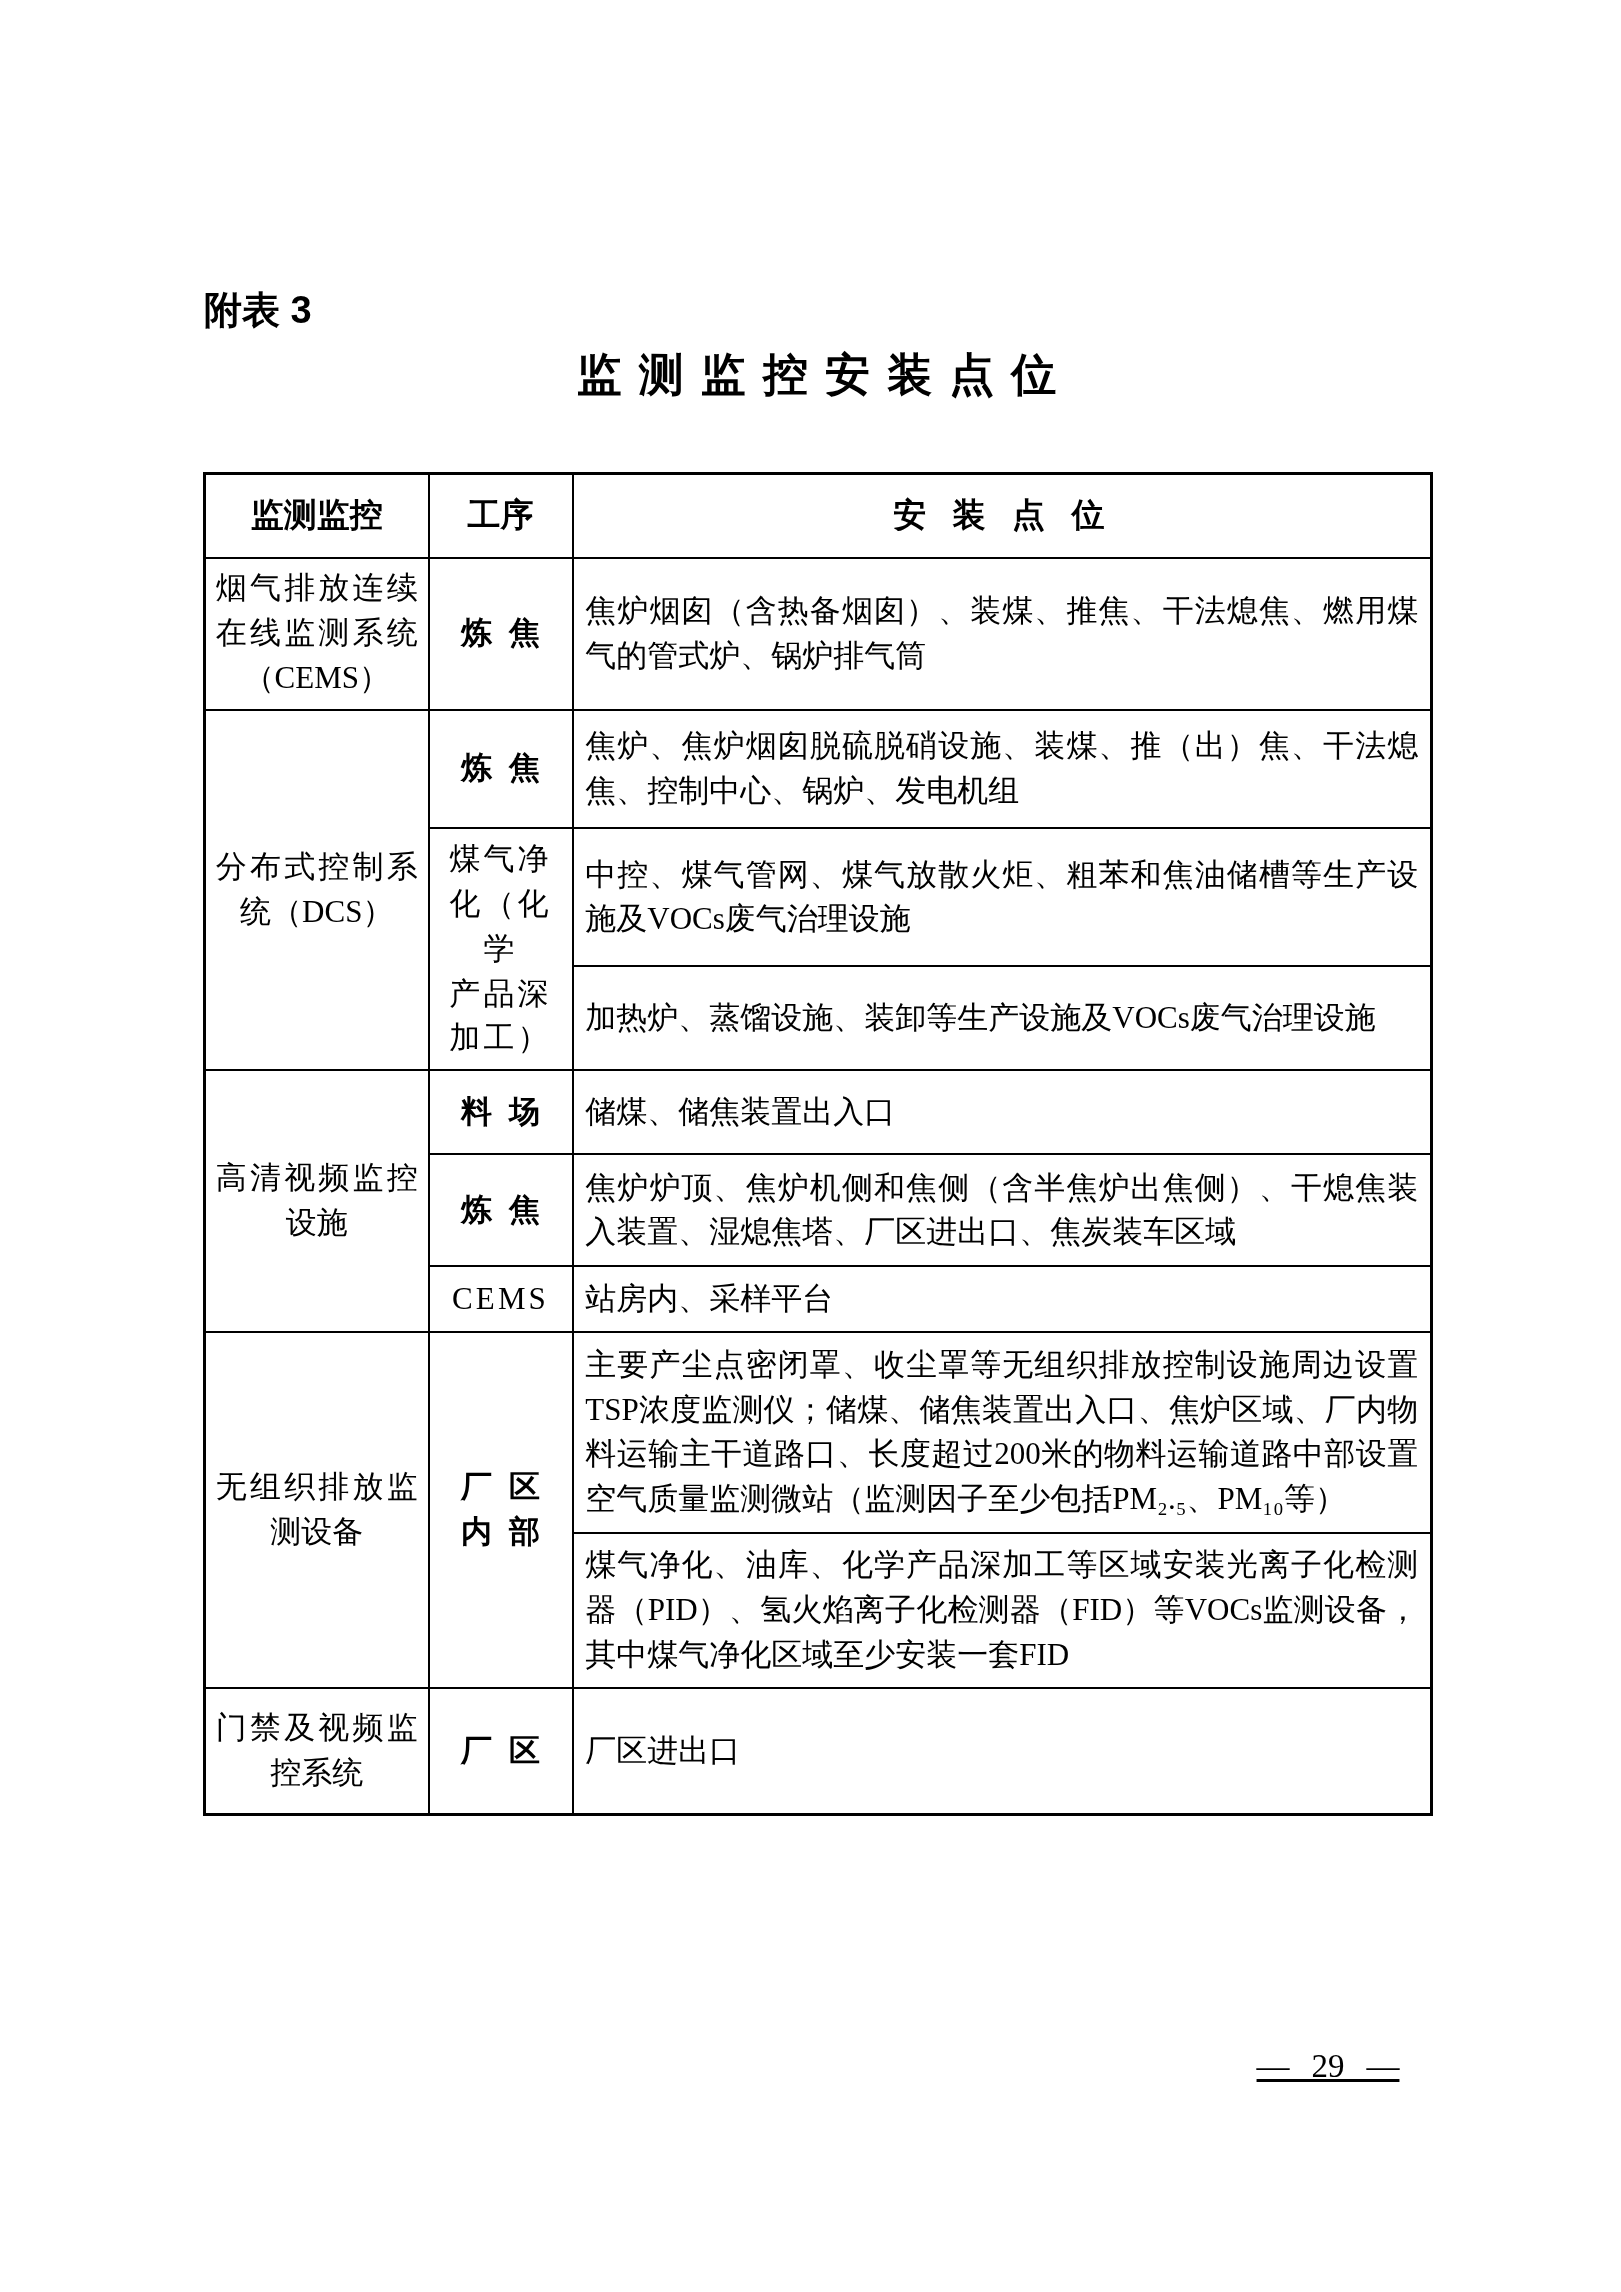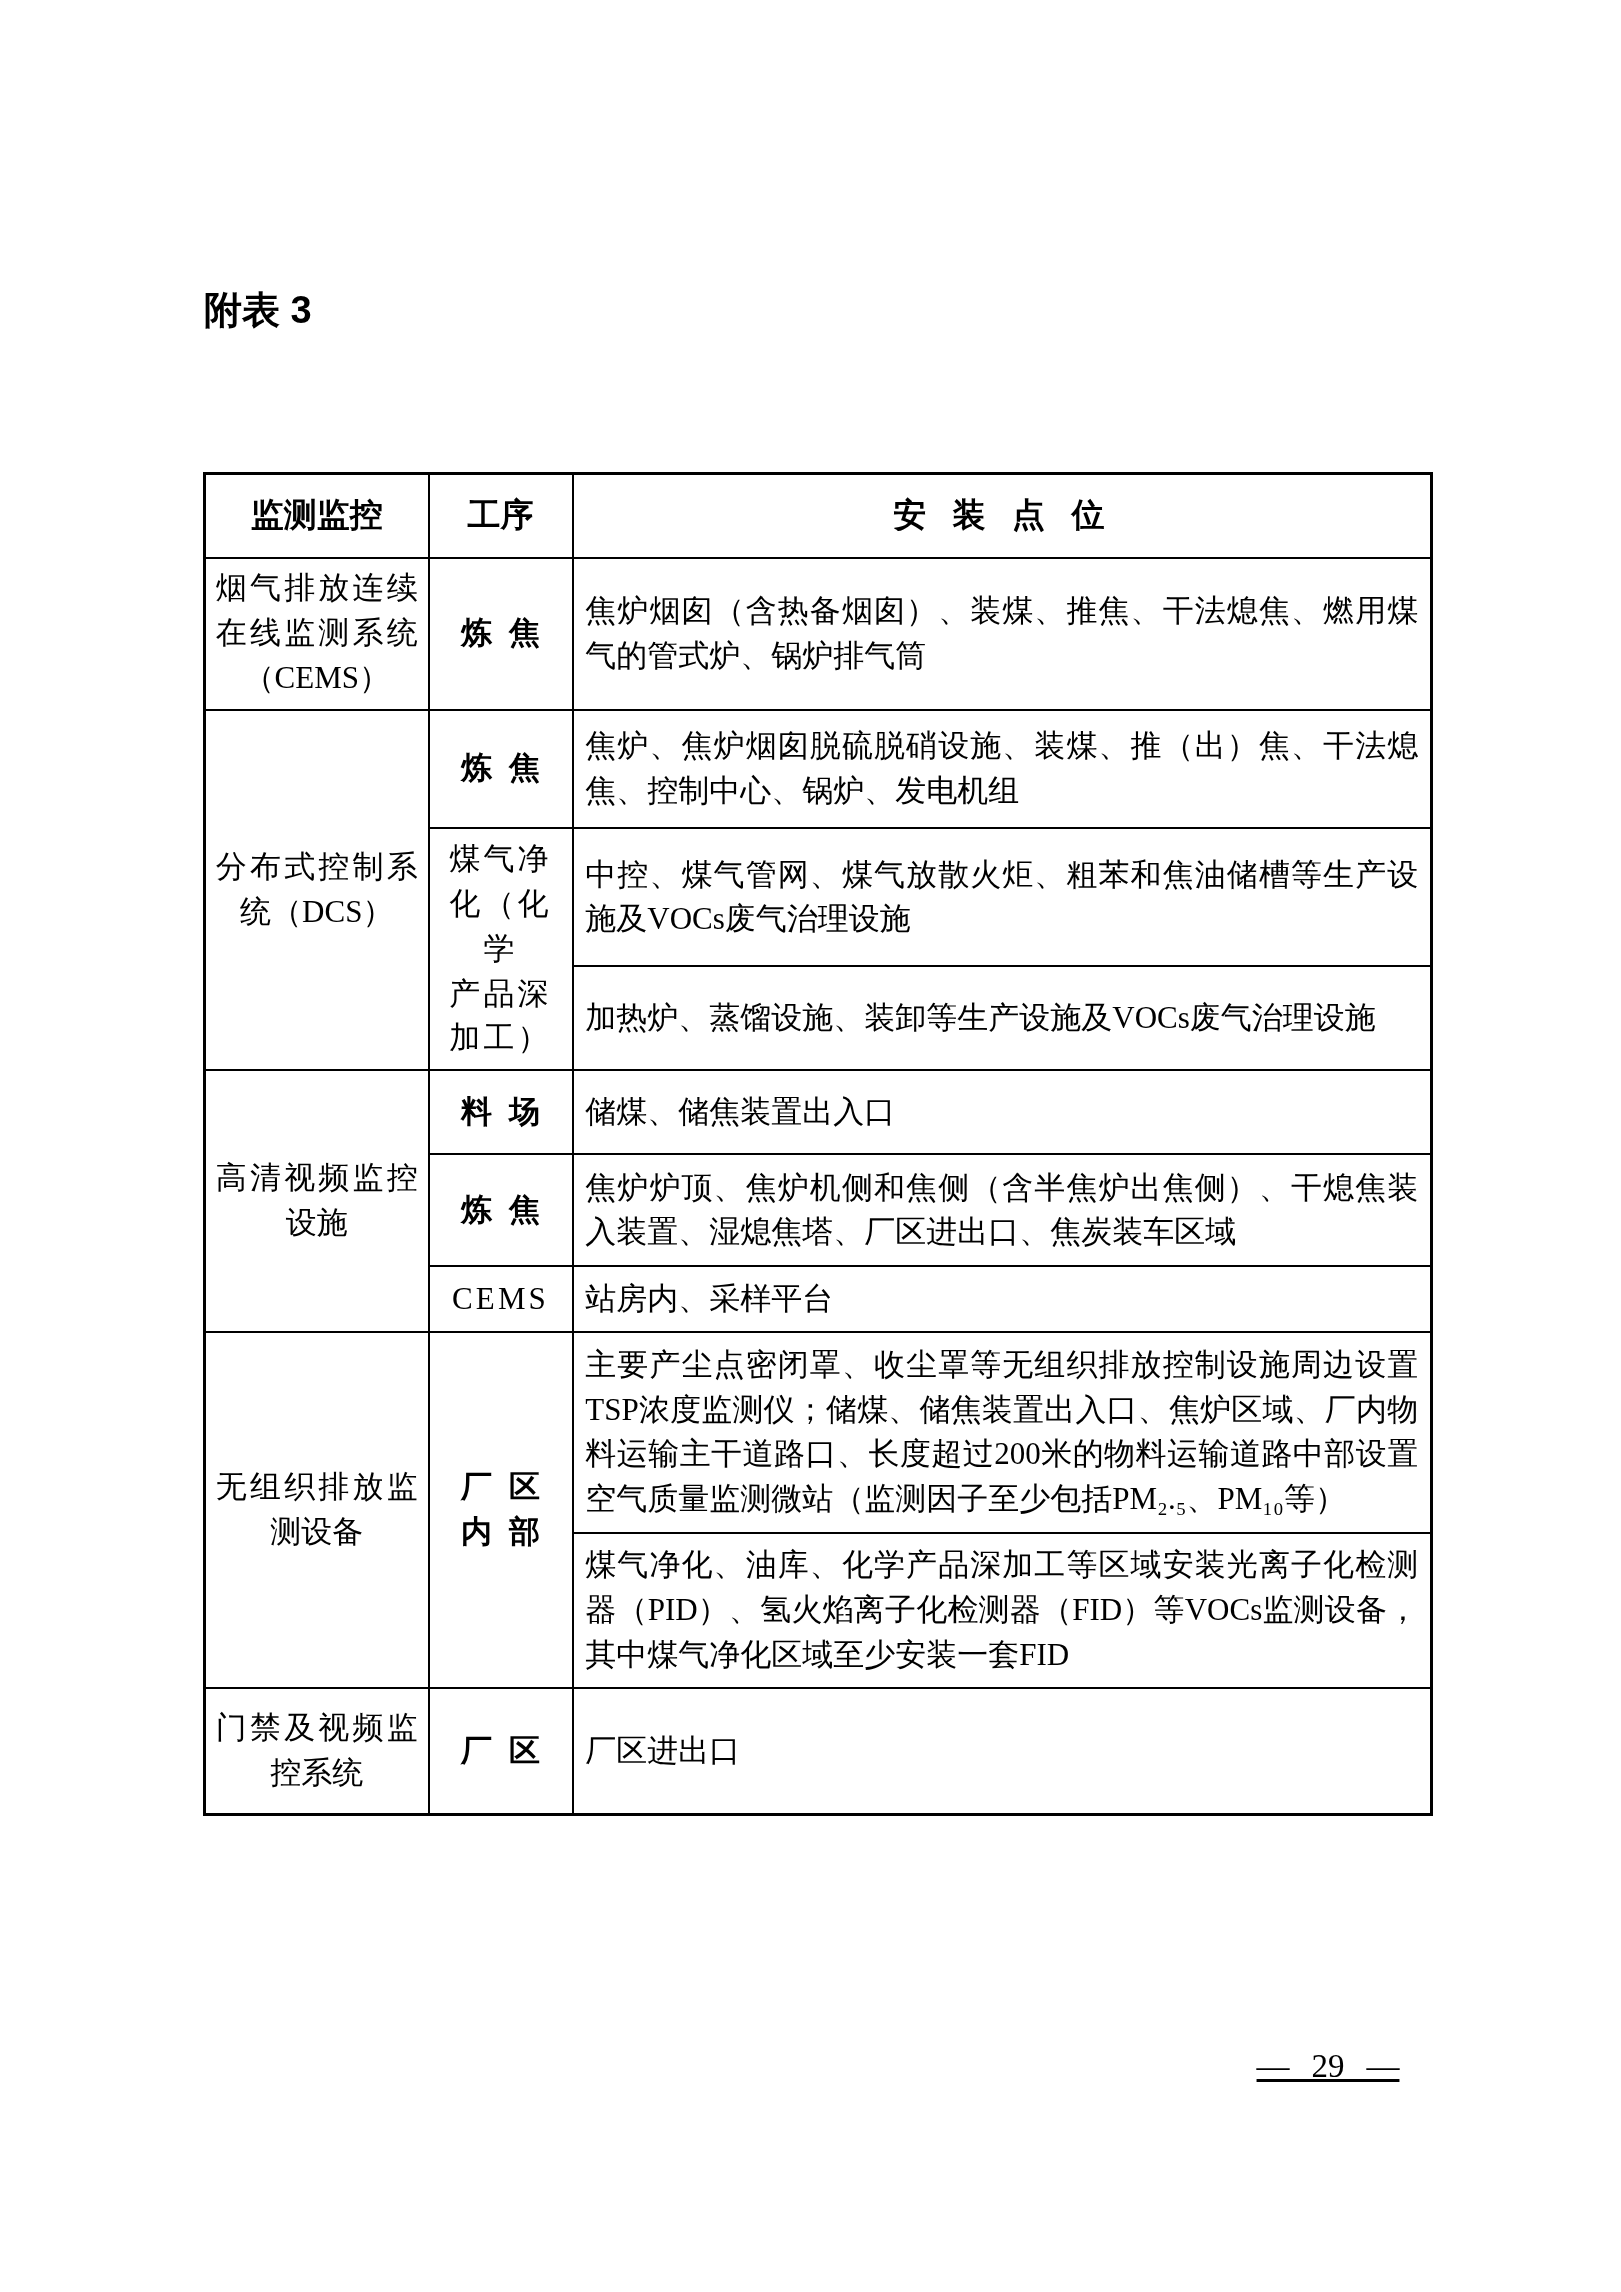--- a/index.html
+++ b/index.html
@@ -113,20 +113,21 @@
     text-decoration: underline;
   }
 </style>
 </head>
 <body>
 
 <div class="page">
 
   <div class="appendix-label">附表 3</div>
 
+  <div class="doc-title">监测监控安装点位</div>
 
   <table class="points-table">
     <colgroup>
       <col class="c1">
       <col class="c2">
       <col class="c3">
     </colgroup>
     <tbody>
       <tr class="h-hd">
         <th>监测监控</th>

